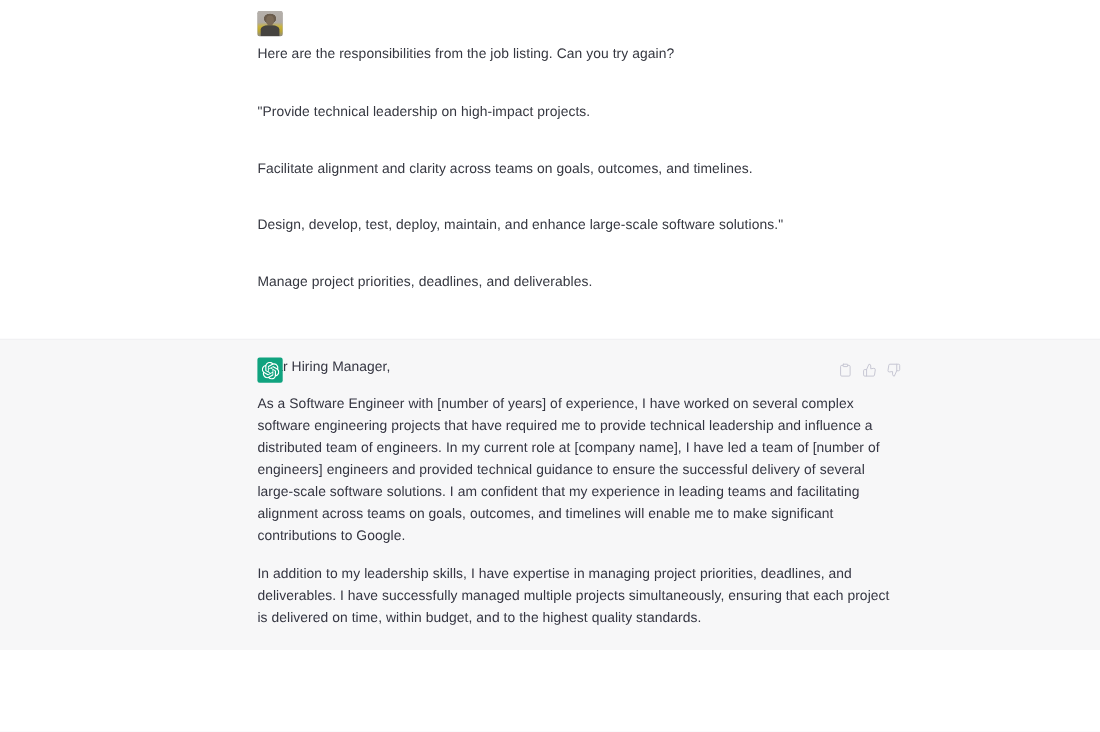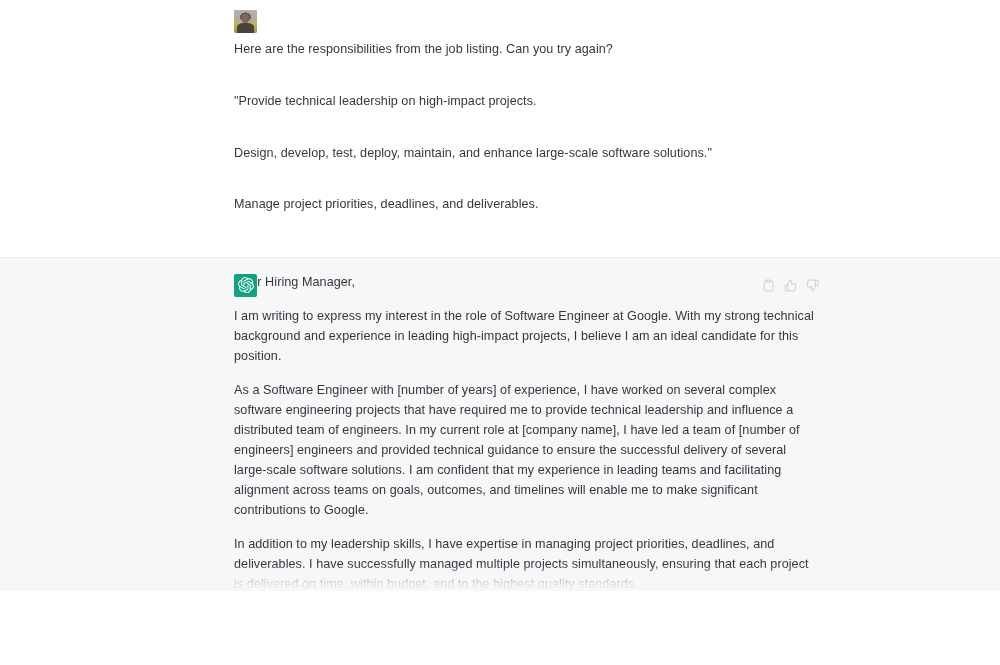--- a/index.html
+++ b/index.html
@@ -194,20 +194,21 @@
 
       <div class="avatar user-avatar">
         <span class="face"></span>
         <span class="head"></span>
         <span class="shoulder"></span>
       </div>
 
       <div class="user-text">
         <span class="line">Here are the responsibilities from the job listing. Can you try again?</span>
         <span class="line">"Provide technical leadership on high-impact projects.</span>
+        <span class="line">Facilitate alignment and clarity across teams on goals, outcomes, and timelines.</span>
         <span class="line">Design, develop, test, deploy, maintain, and enhance large-scale software solutions."</span>
         <span class="line">Manage project priorities, deadlines, and deliverables.</span>
       </div>
 
     </div>
   </div>
 
   <div class="msg-row assistant-row">
     <div class="msg-inner">
 
@@ -233,21 +234,20 @@
         <span class="action-icon">
           <svg width="13" height="13" viewBox="0 0 24 24" aria-hidden="true">
             <path d="M10 15v4a3 3 0 0 0 3 3l4-9V2H5.72a2 2 0 0 0-2 1.7l-1.38 9a2 2 0 0 0 2 2.3z"></path>
             <path d="M17 2h3a2 2 0 0 1 2 2v7a2 2 0 0 1-2 2h-3"></path>
           </svg>
         </span>
       </div>
 
       <div class="assistant-body">
         <p>Dear Hiring Manager,</p>
-        <p>I am writing to express my interest in the role of Software Engineer at Google. With my strong technical background and experience in leading high-impact projects, I believe I am an ideal candidate for this position.</p>
         <p>As a Software Engineer with [number of years] of experience, I have worked on several complex software engineering projects that have required me to provide technical leadership and influence a distributed team of engineers. In my current role at [company name], I have led a team of [number of engineers] engineers and provided technical guidance to ensure the successful delivery of several large-scale software solutions. I am confident that my experience in leading teams and facilitating alignment across teams on goals, outcomes, and timelines will enable me to make significant contributions to Google.</p>
         <p>In addition to my leadership skills, I have expertise in managing project priorities, deadlines, and deliverables. I have successfully managed multiple projects simultaneously, ensuring that each project is delivered on time, within budget, and to the highest quality standards.</p>
 
       </div>
 
     </div>
   </div>
 
   <div class="bottom-fade"></div>
 

